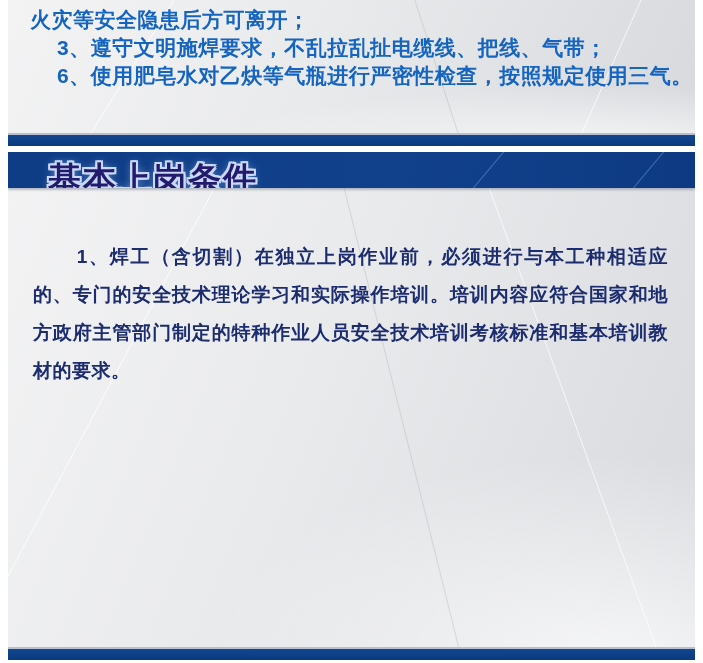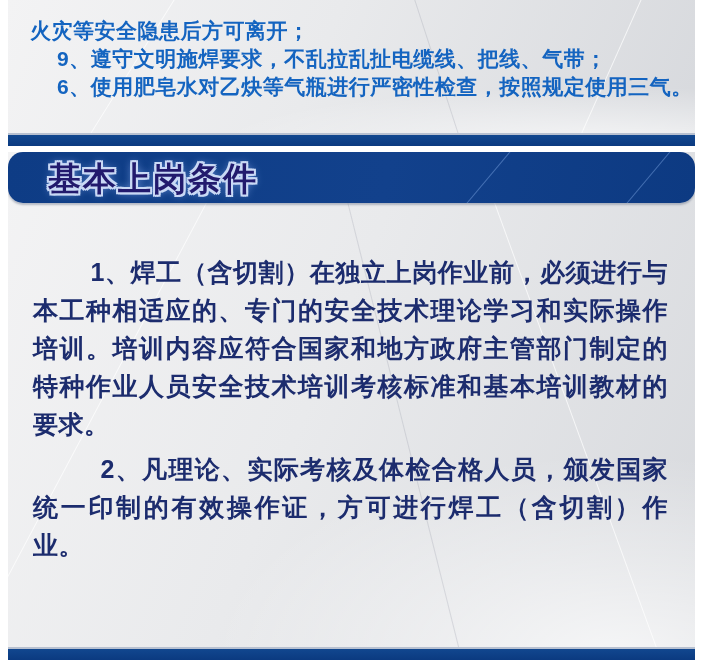--- a/index.html
+++ b/index.html
@@ -31,21 +31,21 @@
     top: -100%;
     pointer-events: none;
   }
   .deco.light { background: rgba(255,255,255,.7); }
   .deco.dark  { background: rgba(150,155,168,.28); }
   .deco.band-streak { background: rgba(130,170,230,.45); }
 
   
   .top-lines {
     position: relative;
-    padding: 17px 14px 0 22px;
+    padding: 6px 14px 0 22px;
     z-index: 2;
   }
   .tline {
     font-size: 21px;
     font-weight: bold;
     line-height: 28px;
     letter-spacing: .5px;
     white-space: nowrap;
   }
   .tline.indent { padding-left: 27px; }
@@ -54,26 +54,25 @@
   .band-bottom {
     position: absolute;
     left: 0; right: 0; bottom: 0;
     height: 11px;
     border-top: 2px solid #b7c0d0;
     background: linear-gradient(180deg, #11478f 0%, #0b3a80 100%);
     z-index: 3;
   }
   .header-band {
     position: relative;
-    height: 51px;
+    height: 36px;
     background: linear-gradient(100deg, #0e3c85 0%, #12418c 55%, #0d3a82 100%);
     box-shadow: 0 2px 2px rgba(120,130,150,.5);
     overflow: hidden;
     z-index: 2;
-    border-radius: 15px;
   }
   .title {
     margin: 0;
     padding: 8px 0 0 40px;
     font-size: 33px;
     line-height: 38px;
     font-weight: bold;
     letter-spacing: 2px;
     text-shadow:
       -2px -2px 0 #c9d9f5, 2px -2px 0 #c9d9f5,
@@ -84,57 +83,56 @@
   }
 
   
   .content {
     position: relative;
     padding: 50px 27px 0 25px;
     z-index: 2;
   }
   .para {
     margin: 0;
-    font-size: 25px;
+    font-size: 19px;
     font-weight: bold;
     line-height: 38px;
     text-align: justify;
     letter-spacing: .5px;
   }
   .para.p1 { text-indent: 2.3em; }
   .para.p2 { text-indent: 2.7em; margin-top: 7px; }
 </style>
 </head>
 <body>
 
 <div class="page">
 
   <section class="slide slide-top">
     <span class="deco light" style="left:120px; transform: rotate(32deg);"></span>
     <span class="deco dark" style="left:430px; transform: rotate(-18deg);"></span>
     <span class="deco light" style="left:600px; transform: rotate(24deg);"></span>
     <div class="top-lines" id="top-lines" style="color: rgb(20, 100, 192);">
       <div class="tline">火灾等安全隐患后方可离开；</div>
-      <div class="tline indent">9、遵守文明施焊要求，不乱拉乱扯电缆线、把线、气带；</div>
+      <div class="tline indent">3、遵守文明施焊要求，不乱拉乱扯电缆线、把线、气带；</div>
       <div class="tline indent">6、使用肥皂水对乙炔等气瓶进行严密性检查，按照规定使用三气。</div>
     </div>
     <div class="band-bottom"></div>
   </section>
 
   <div class="gap"></div>
 
   <section class="slide slide-main">
     <header class="header-band">
       <span class="deco band-streak" style="left:480px; transform: rotate(40deg);"></span>
       <span class="deco band-streak" style="left:640px; transform: rotate(40deg);"></span>
       <h1 class="title" style="color: rgb(34, 26, 109);">基本上岗条件</h1>
     </header>
     <span class="deco light" style="left:90px; transform: rotate(28deg);"></span>
     <span class="deco dark" style="left:390px; transform: rotate(-14deg);"></span>
     <span class="deco light" style="left:560px; transform: rotate(-20deg);"></span>
     <div class="content" style="color: rgb(28, 44, 110);">
       <p class="para p1">1、焊工（含切割）在独立上岗作业前，必须进行与本工种相适应的、专门的安全技术理论学习和实际操作培训。培训内容应符合国家和地方政府主管部门制定的特种作业人员安全技术培训考核标准和基本培训教材的要求。</p>
-      <p class="para p2">2、凡理论、实际考核及体检合格人员，颁发国家统一印制的有效操作证，方可进行焊工（含切割）作业。</p>
     </div>
     <div class="band-bottom"></div>
   </section>
 
 </div>
 
 </body></html>

